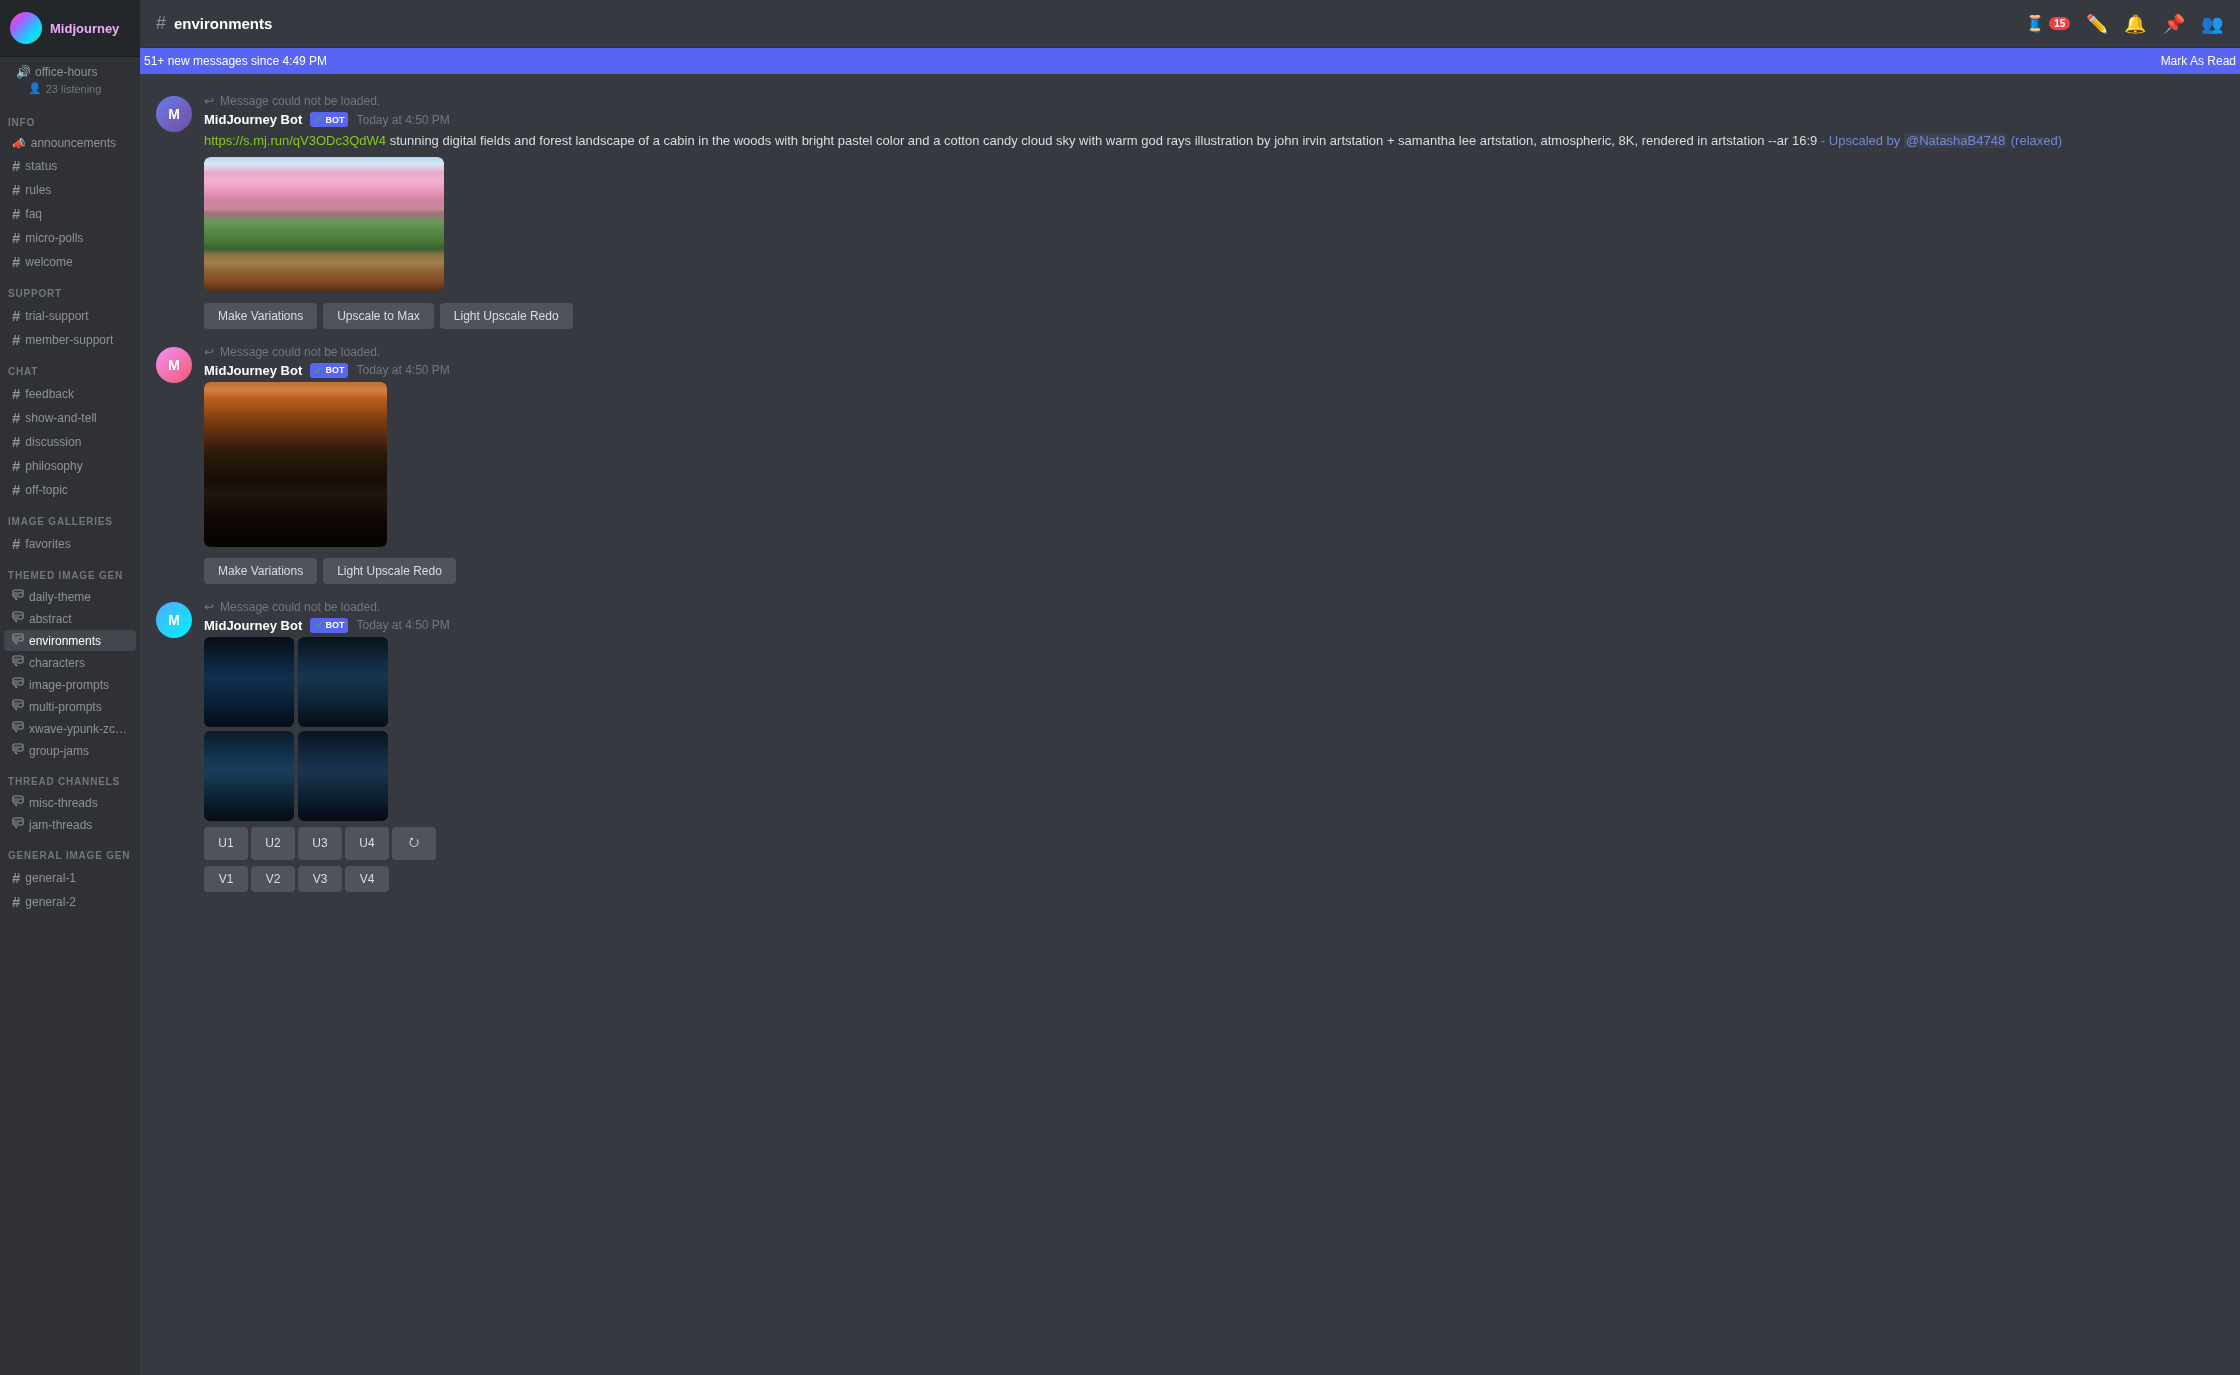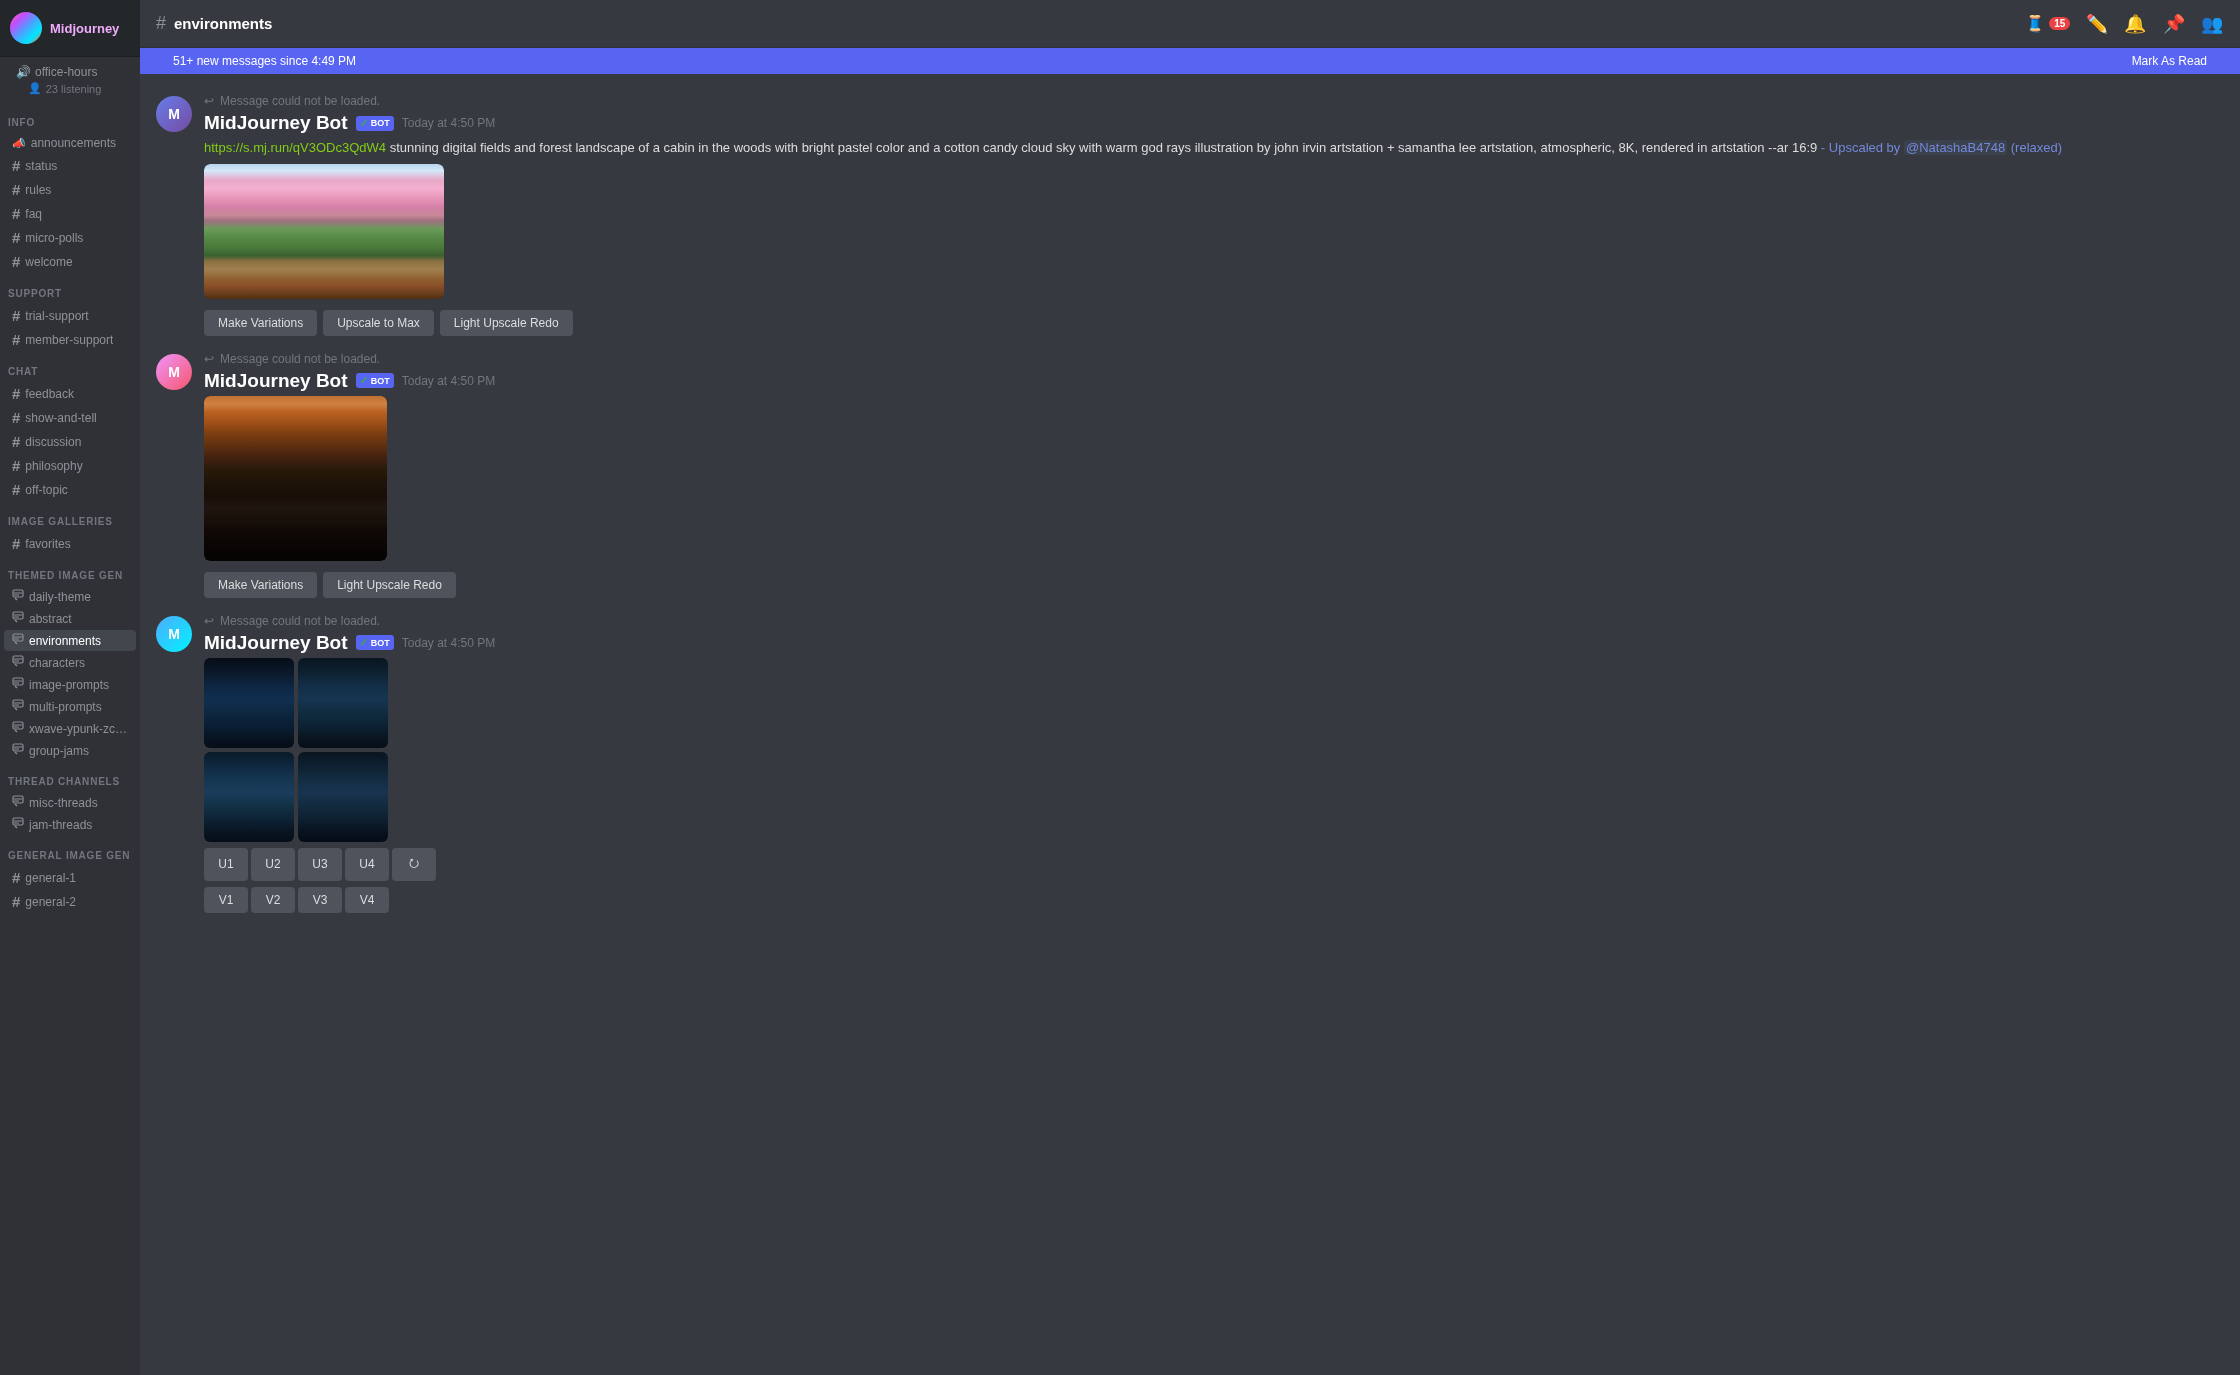--- a/index.html
+++ b/index.html
@@ -132,21 +132,21 @@
       align-items: center;
       gap: 16px;
       color: #b9bbbe;
     }
     .header-action-icon {
       cursor: pointer;
       font-size: 18px;
     }
     .notification-bar {
       background: #5865f2;
-      padding: 6px 33px;
+      padding: 6px 4px;
       font-size: 12px;
       color: #fff;
       display: flex;
       align-items: center;
       justify-content: space-between;
       flex-shrink: 0;
     }
     .mark-as-read {
       font-size: 12px;
       color: #fff;
@@ -192,21 +192,21 @@
     .message-content {
       flex: 1;
     }
     .message-header {
       display: flex;
       align-items: center;
       gap: 8px;
       margin-bottom: 4px;
     }
     .author-name {
-      font-size: 19px;
+      font-size: 13px;
       font-weight: 600;
       color: #fff;
     }
     .bot-badge {
       background: #5865f2;
       color: #fff;
       font-size: 9px;
       padding: 1px 4px;
       border-radius: 3px;
       font-weight: 700;

